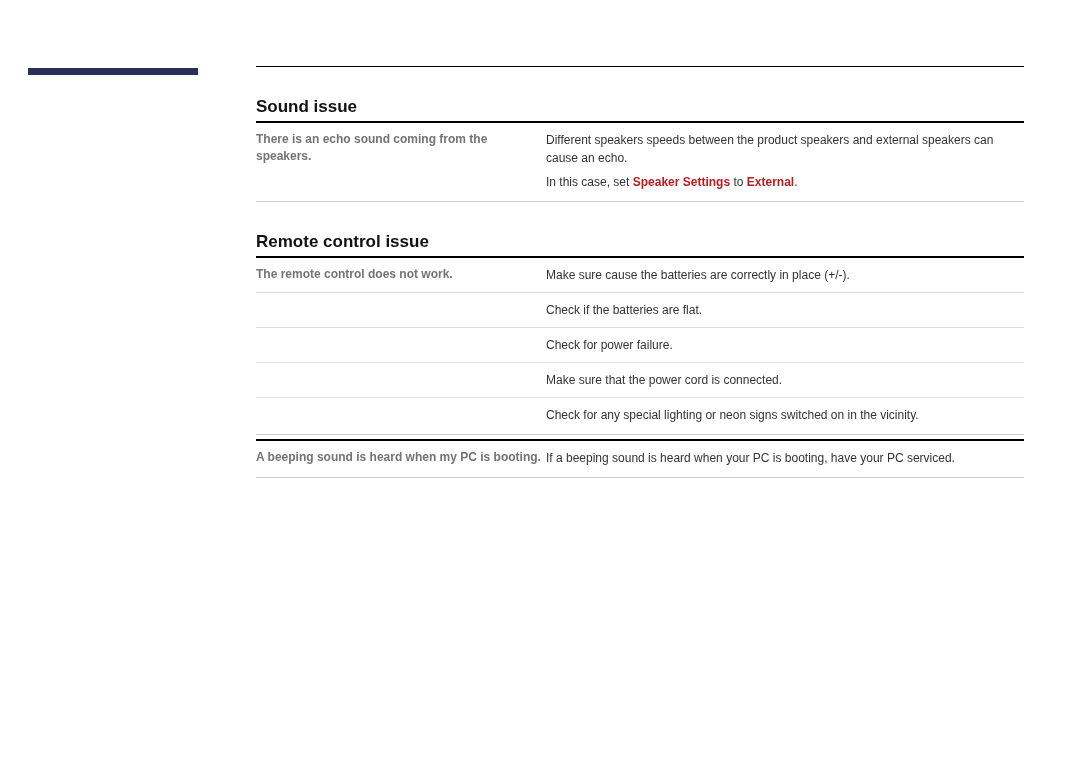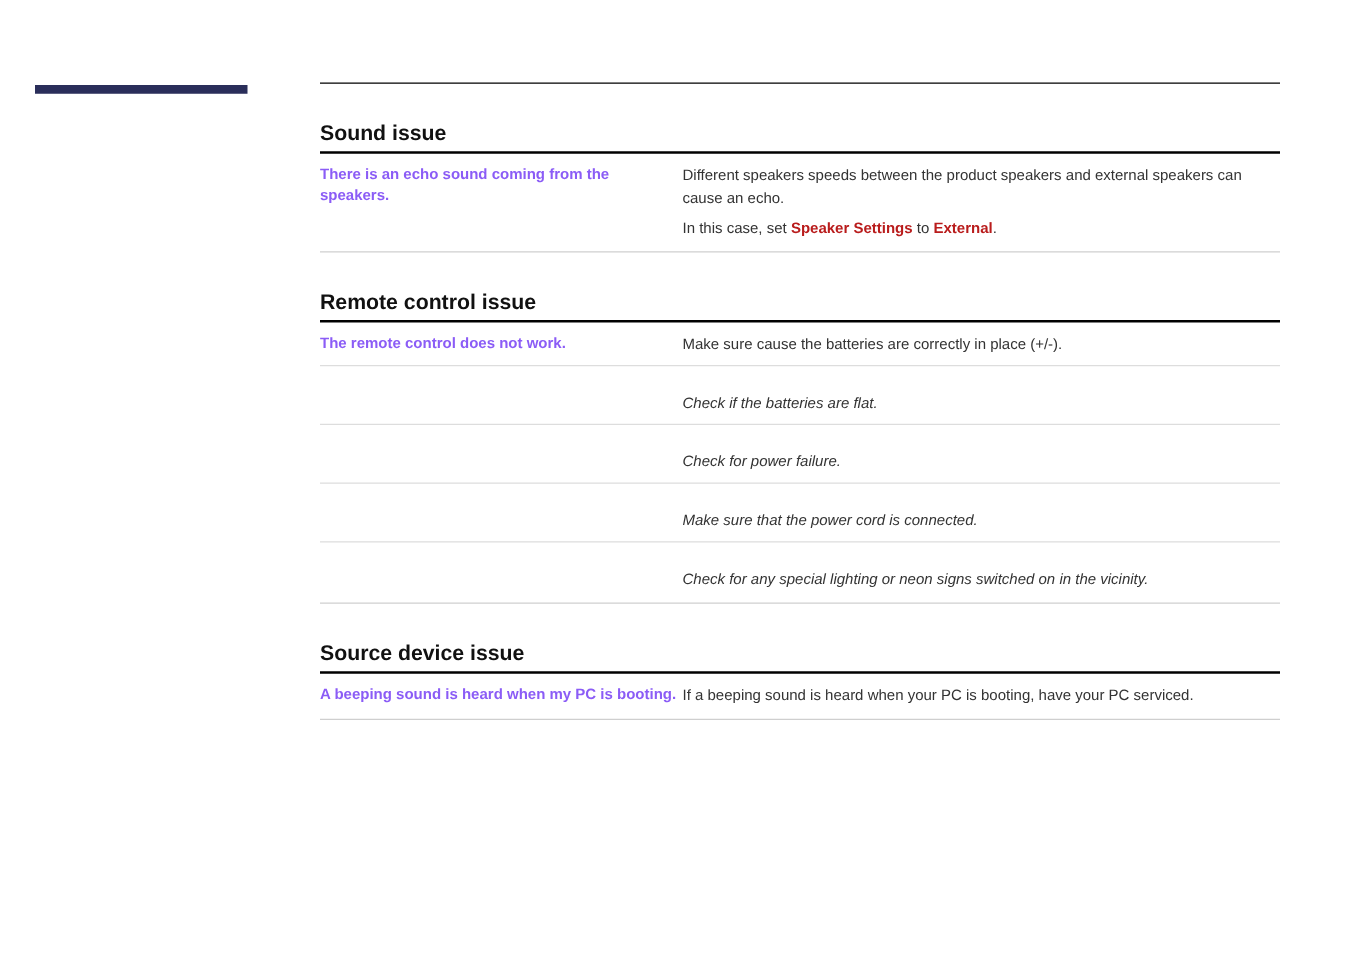--- a/index.html
+++ b/index.html
@@ -45,29 +45,29 @@
       border: none;
       border-top: 2px solid #000000;
       margin: 4px 0 0 0;
     }
 
     .row {
       display: flex;
       align-items: flex-start;
       padding: 8px 0 8px 0;
     }
-    .row + .row { border-top: 1px solid #dddddd; padding-top: 20px; font-style: italic; }
+    .row + .row { border-top: 1px solid #dddddd; padding-top: 8px; }
 
     .row .col-left {
       width: 290px;
       flex-shrink: 0;
       font-weight: bold;
       font-size: 12px;
       line-height: 1.45;
-      color: #8b5cf6;
+      color: #737373;
     }
     .row .col-right {
       flex: 1;
       font-size: 12px;
       line-height: 1.5;
       color: #333333;
     }
     .row .col-right div + div { margin-top: 1px; }
 
     hr.section-end {
@@ -117,20 +117,19 @@
   <div class="row">
     <div class="col-left"></div>
     <div class="col-right">Make sure that the power cord is connected.</div>
   </div>
   <div class="row">
     <div class="col-left"></div>
     <div class="col-right">Check for any special lighting or neon signs switched on in the vicinity.</div>
   </div>
   <hr class="section-end">
 
-  <div class="section-heading">Source device issue</div>
   <hr class="heading-rule">
   <div class="row">
     <div class="col-left">A beeping sound is heard when my PC is booting.</div>
     <div class="col-right">If a beeping sound is heard when your PC is booting, have your PC serviced.</div>
   </div>
   <hr class="section-end">
 </div>
 
 </body></html>

